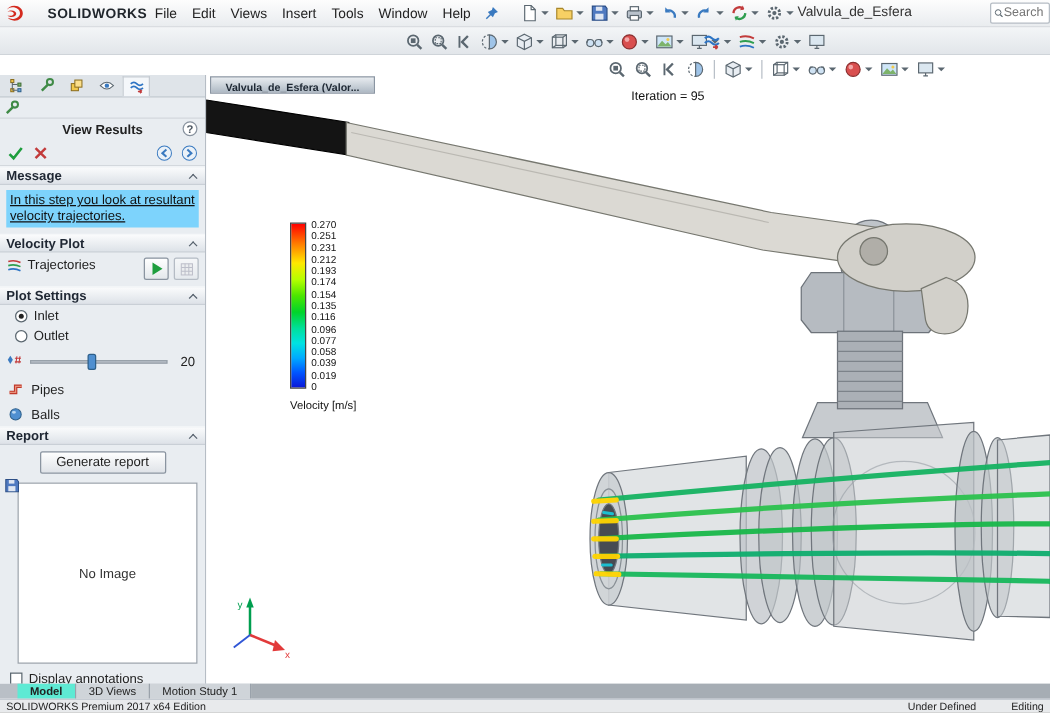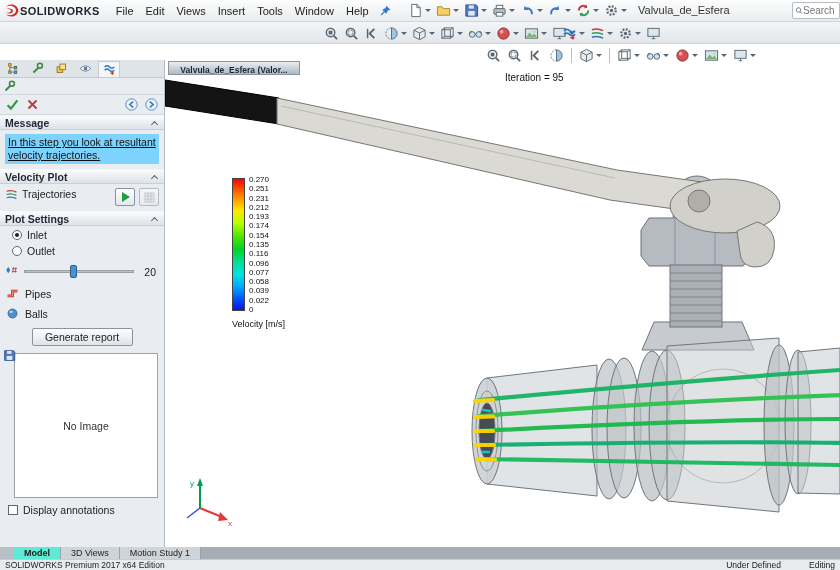--- a/index.html
+++ b/index.html
@@ -3,21 +3,21 @@
 <meta charset="utf-8">
 <style>
   * { margin:0; padding:0; box-sizing:border-box; }
   body { font-family:"Liberation Sans", sans-serif; background:#888; }
   .app { position:relative; width:840px; height:570px; background:#fff; overflow:hidden; font-size:11px; color:#222; }
 
   
   .titlebar { position:absolute; left:0; top:0; width:840px; height:22px;
     background:linear-gradient(#fdfdfd,#e9ecef); border-bottom:1px solid #cfd4d9;
     display:flex; align-items:center; padding:0 4px; }
-  .logo { display:flex; align-items:center; gap:1px; margin-right:10px; }
+  .logo { display:flex; align-items:center; gap:19px; margin-right:0; }
   .logo-text { font-weight:bold; font-size:11px; letter-spacing:.4px; color:#20262c; }
   .menus { display:flex; }
   .menu { padding:2px 6px; cursor:default; }
   .pinbox { margin:0 8px 0 4px; }
   .tb { display:flex; align-items:center; gap:1px; margin-left:6px; }
   .tbtn { display:flex; align-items:center; height:18px; padding:0 2px; border-radius:2px; }
   .ic16 { width:15px; height:15px; display:block; }
   .ic13 { width:13px; height:13px; display:block; }
   .caret { width:0; height:0; border-left:3px solid transparent; border-right:3px solid transparent; border-top:3px solid #5b6770; margin-left:2px; }
   .doc-title { position:absolute; left:638px; top:4px; font-size:11px; color:#333; }
@@ -461,20 +461,24 @@
           </svg>
         </span>
     </div>
     <div class="pm-row2">
       <span>
           <svg class="ic13">
             <use href="#s-wrench"></use>
           </svg>
         </span>
     </div>
+    <div class="pm-title">
+      <span>View Results</span>
+      <span class="help-badge">?</span>
+    </div>
     <div class="pm-actions">
       <span>
           <svg class="ic13">
             <use href="#s-check"></use>
           </svg>
         </span>
       <span>
           <svg class="ic13" width="11" height="11">
             <use href="#s-x"></use>
           </svg>
@@ -544,20 +548,24 @@
         </svg>
       <span>Pipes</span>
     </div>
     <div class="item-row">
       <svg class="ic13">
           <use href="#s-sphere"></use>
         </svg>
       <span>Balls</span>
     </div>
 
+    <div class="group-h">
+      <span>Report</span>
+      <span class="chev"></span>
+    </div>
     <button class="report-btn">Generate report</button>
     <div class="report-body">
       <span class="save-ic">
           <svg class="ic13">
             <use href="#s-save"></use>
           </svg>
         </span>
       <div class="img-box">
         <span>No Image</span>
       </div>
@@ -712,21 +720,21 @@
       <span>0.212</span>
       <span>0.193</span>
       <span>0.174</span>
       <span>0.154</span>
       <span>0.135</span>
       <span>0.116</span>
       <span>0.096</span>
       <span>0.077</span>
       <span>0.058</span>
       <span>0.039</span>
-      <span>0.022</span>
+      <span>0.019</span>
       <span>0</span>
     </div>
     <div class="legend-title">Velocity [m/s]</div>
   </div>
 
   <div class="bottombar">
     <span class="btab active">Model</span>
     <span class="btab">3D Views</span>
     <span class="btab">Motion Study 1</span>
     <span class="bfill"></span>

